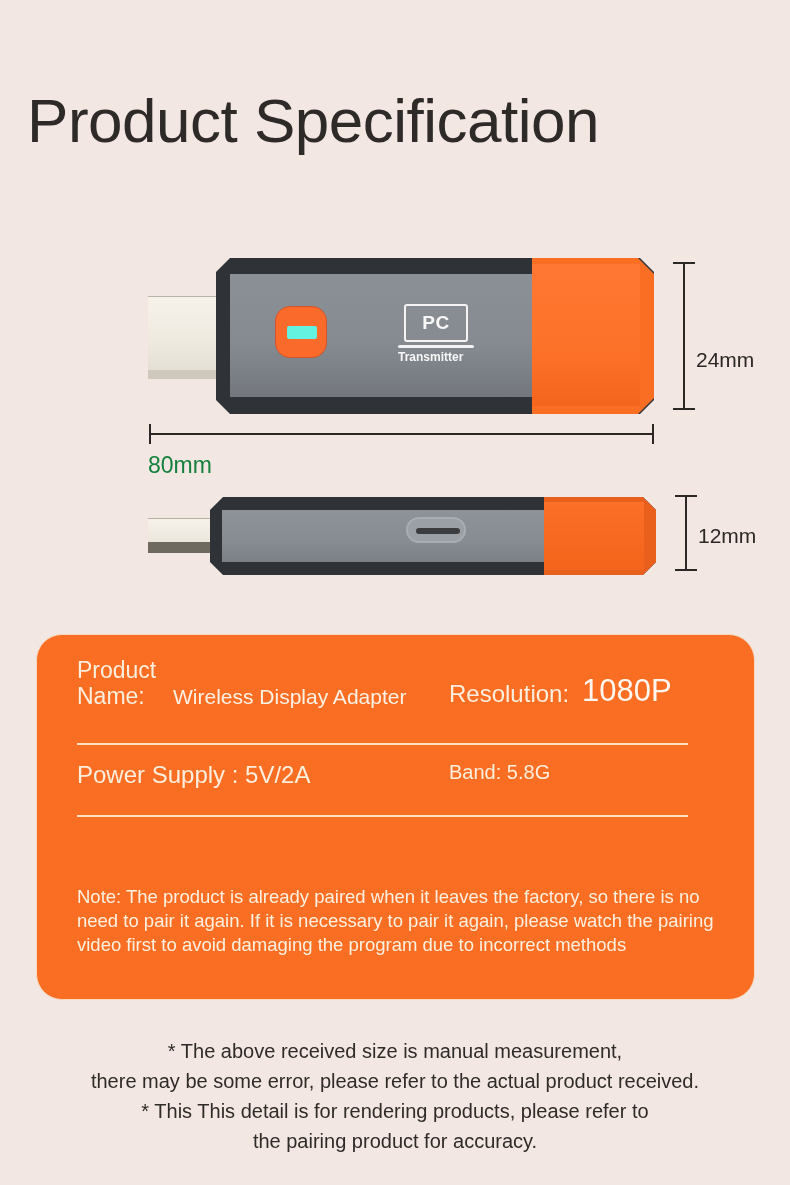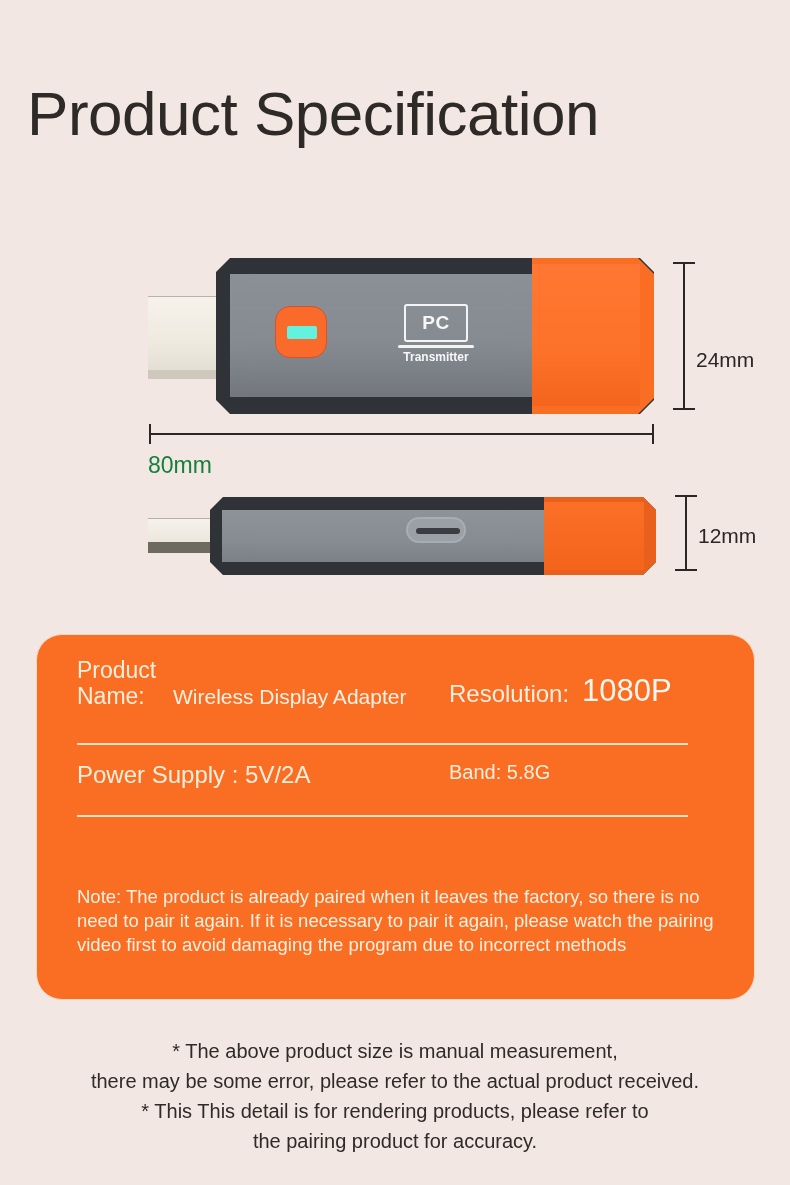--- a/index.html
+++ b/index.html
@@ -12,21 +12,21 @@
     height: 1185px;
     position: relative;
     overflow: hidden;
     font-family: "Liberation Sans", sans-serif;
     color: #2b2724;
   }
 
   
   .page-title {
     position: absolute;
-    left: 0; top: 83px;
+    left: 0; top: 90px;
     width: 626px;
     text-align: center;
     font-size: 62px;
     font-weight: 400;
     letter-spacing: -0.5px;
     color: #2e2a27;
     line-height: 1;
   }
 
   
@@ -129,21 +129,21 @@
     position: absolute;
     left: 0px; top: 41px;
     width: 76px; height: 2.5px;
     background: #f4f4f4;
     border-radius: 2px;
   }
   .pc-label {
     position: absolute;
     left: 0; top: 46px;
     width: 76px;
-    text-align: center;
+    text-align: left;
     color: #f7f7f7;
     font-size: 12px;
     font-weight: 700;
   }
 
   
   .device-side {
     position: absolute;
     left: 148px; top: 497px;
     width: 508px; height: 78px;
@@ -404,17 +404,17 @@
   <div class="lbl-power">Power Supply : 5V/2A</div>
   <div class="lbl-band">Band: 5.8G</div>
 
   <div class="divider" style="top:180px;"></div>
 
 
   <div class="note-text">Note: The product is already paired when it leaves the factory, so there is no need to pair it again. If it is necessary to pair it again, please watch the pairing video first to avoid damaging the program due to incorrect methods</div>
 </div>
 
 <div class="footer">
-  <div>* The above product size is manual measurement,</div>
+  <div>* The above received size is manual measurement,</div>
   <div>there may be some error, please refer to the actual product received.</div>
   <div>* This This detail is for rendering products, please refer to</div>
   <div>the pairing product for accuracy.</div>
 </div>
 
 </body></html>

